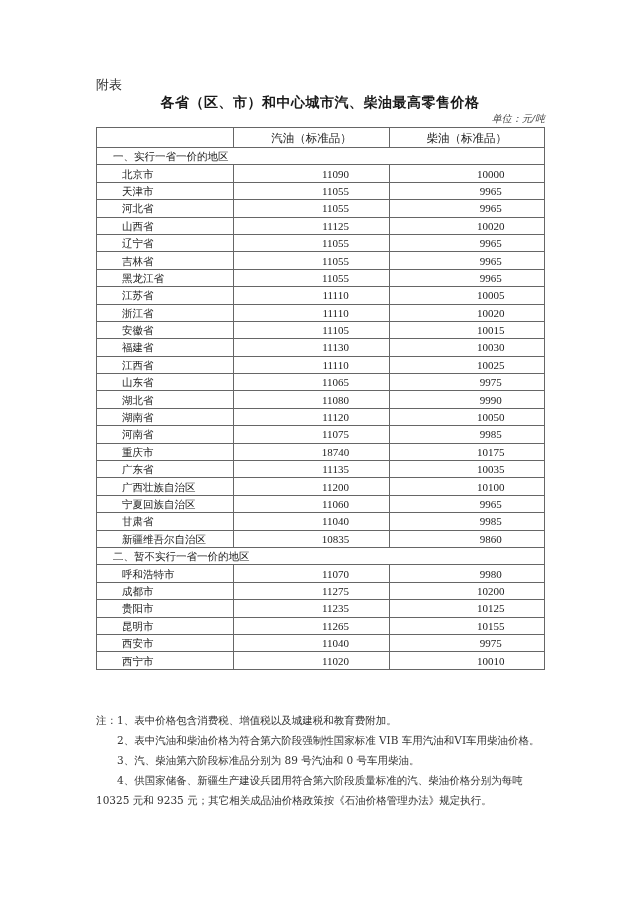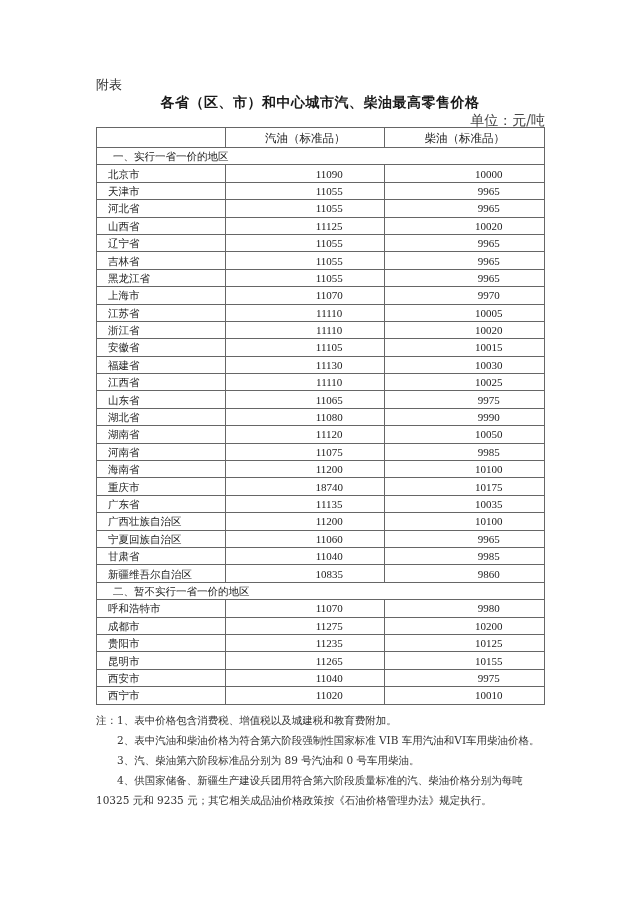--- a/index.html
+++ b/index.html
@@ -2,27 +2,27 @@
 <html><head>
 <meta charset="utf-8">
 <style>
   html, body { margin:0; padding:0; background:#ffffff; }
   body { width:640px; height:905px; position:relative; overflow:hidden;
          font-family:"DejaVu Serif","Liberation Serif",serif; color:#222; }
   .fubiao { position:absolute; left:96px; top:76px; font-size:13px; color:#333; }
   .title { position:absolute; left:0; width:640px; top:94px; text-align:center;
            font-family:"DejaVu Sans","Liberation Sans",sans-serif; font-weight:bold;
            font-size:14px; color:#1a1a1a; letter-spacing:0.5px; }
-  .unit { position:absolute; right:95px; top:112px; font-size:14px; color:#444; }
+  .unit { position:absolute; right:95px; top:112px; font-size:10px; color:#444;font-style:italic; }
   table.price { position:absolute; left:96px; top:127px; width:449px;
                 border-collapse:collapse; font-size:10.5px; }
   table.price td, table.price th { border:1px solid #666; padding:0; height:16.4px;
                 line-height:16px; font-weight:normal; }
   table.price th { height:19px; font-size:11.5px; text-align:center; }
-  table.price td.name { padding-left:11px; text-align:left; width:147px; }
+  table.price td.name { padding-left:25px; text-align:left; width:147px; }
   table.price td.num { text-align:center; width:134px; font-family:"Liberation Serif","DejaVu Serif",serif; font-size:11px;padding-left:48px; }
   table.price td.section { text-align:left; padding-left:16px; }
   .notes { position:absolute; left:96px; top:710px; width:452px; font-size:10.5px;
            line-height:20px; color:#333; }
   .notes p { margin:0; }
   .notes .indent { text-indent:21px; }
 </style>
 </head>
 <body>
 
@@ -71,25 +71,20 @@
         <td class="name">吉林省</td>
         <td class="num">11055</td>
         <td class="num">9965</td>
       </tr>
       <tr>
         <td class="name">黑龙江省</td>
         <td class="num">11055</td>
         <td class="num">9965</td>
       </tr>
       <tr>
-        <td class="name">上海市</td>
-        <td class="num">11070</td>
-        <td class="num">9970</td>
-      </tr>
-      <tr>
         <td class="name">江苏省</td>
         <td class="num">11110</td>
         <td class="num">10005</td>
       </tr>
       <tr>
         <td class="name">浙江省</td>
         <td class="num">11110</td>
         <td class="num">10020</td>
       </tr>
       <tr>
@@ -119,25 +114,20 @@
       </tr>
       <tr>
         <td class="name">湖南省</td>
         <td class="num">11120</td>
         <td class="num">10050</td>
       </tr>
       <tr>
         <td class="name">河南省</td>
         <td class="num">11075</td>
         <td class="num">9985</td>
-      </tr>
-      <tr>
-        <td class="name">海南省</td>
-        <td class="num">11200</td>
-        <td class="num">10100</td>
       </tr>
       <tr>
         <td class="name">重庆市</td>
         <td class="num">18740</td>
         <td class="num">10175</td>
       </tr>
       <tr>
         <td class="name">广东省</td>
         <td class="num">11135</td>
         <td class="num">10035</td>

